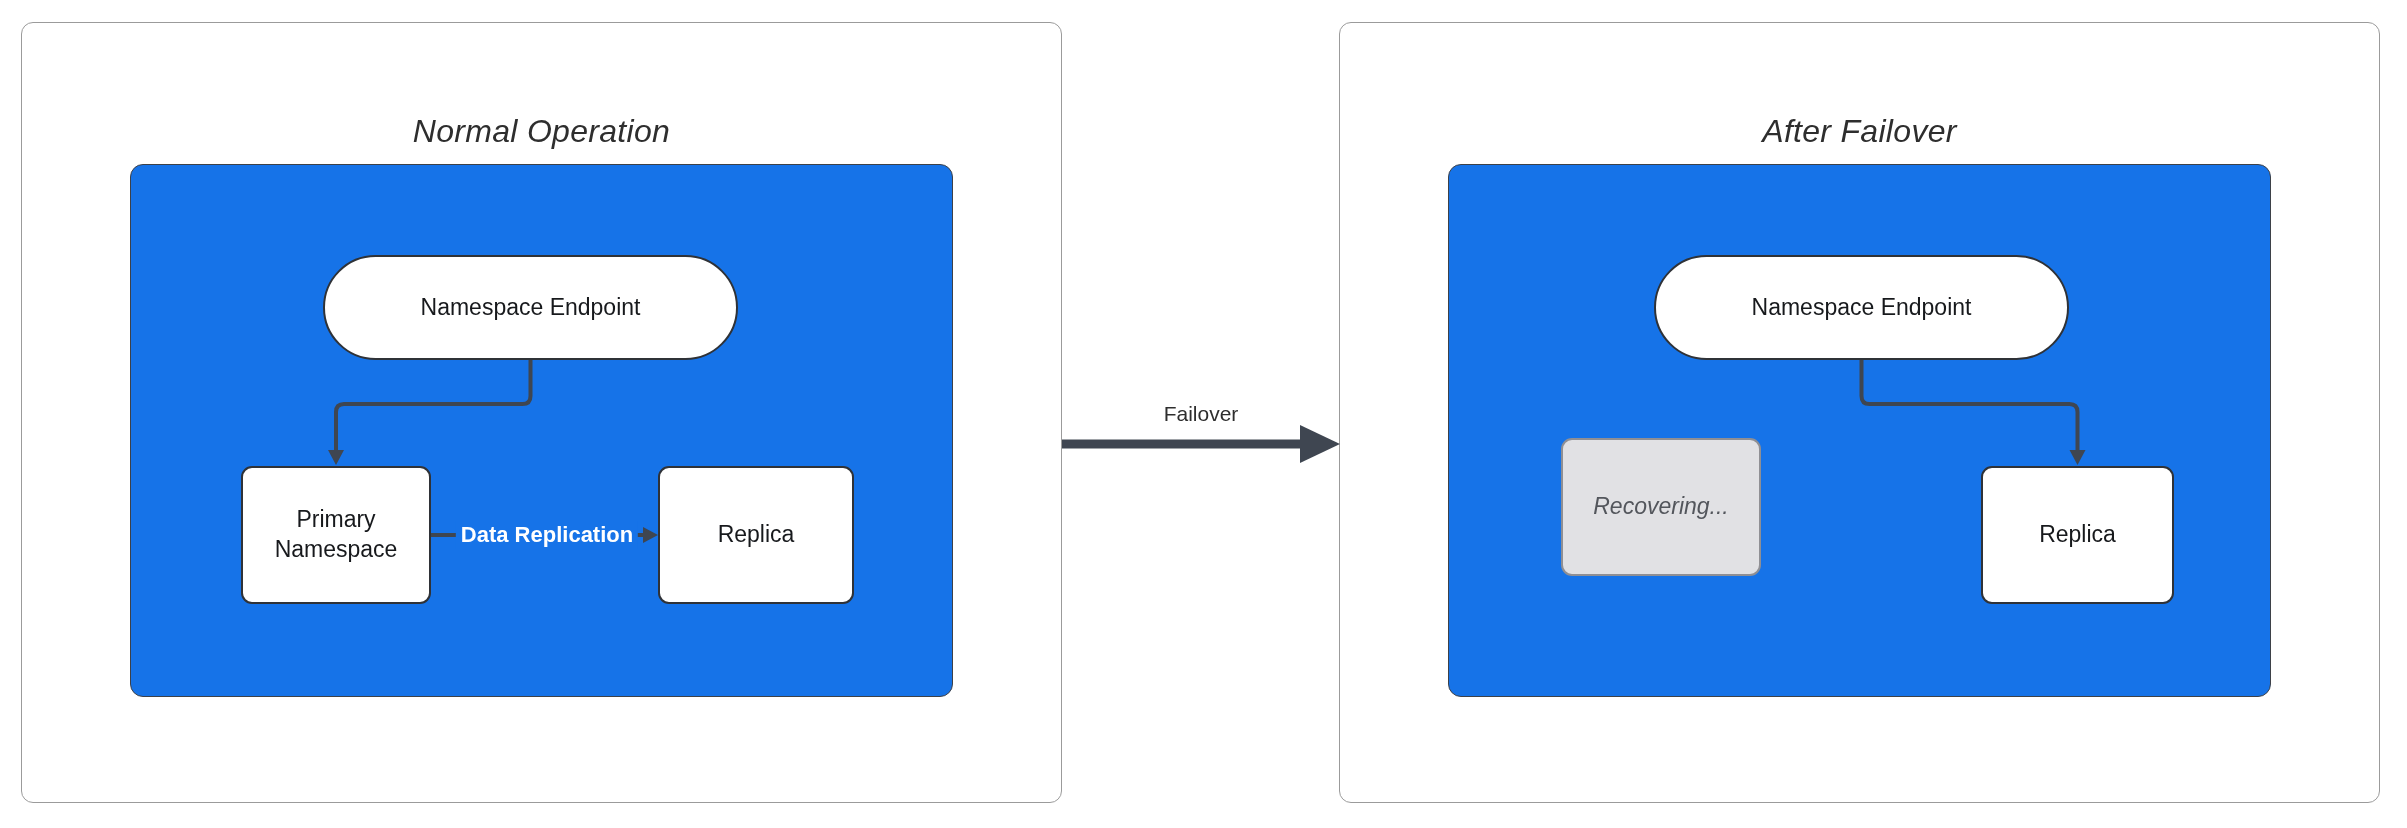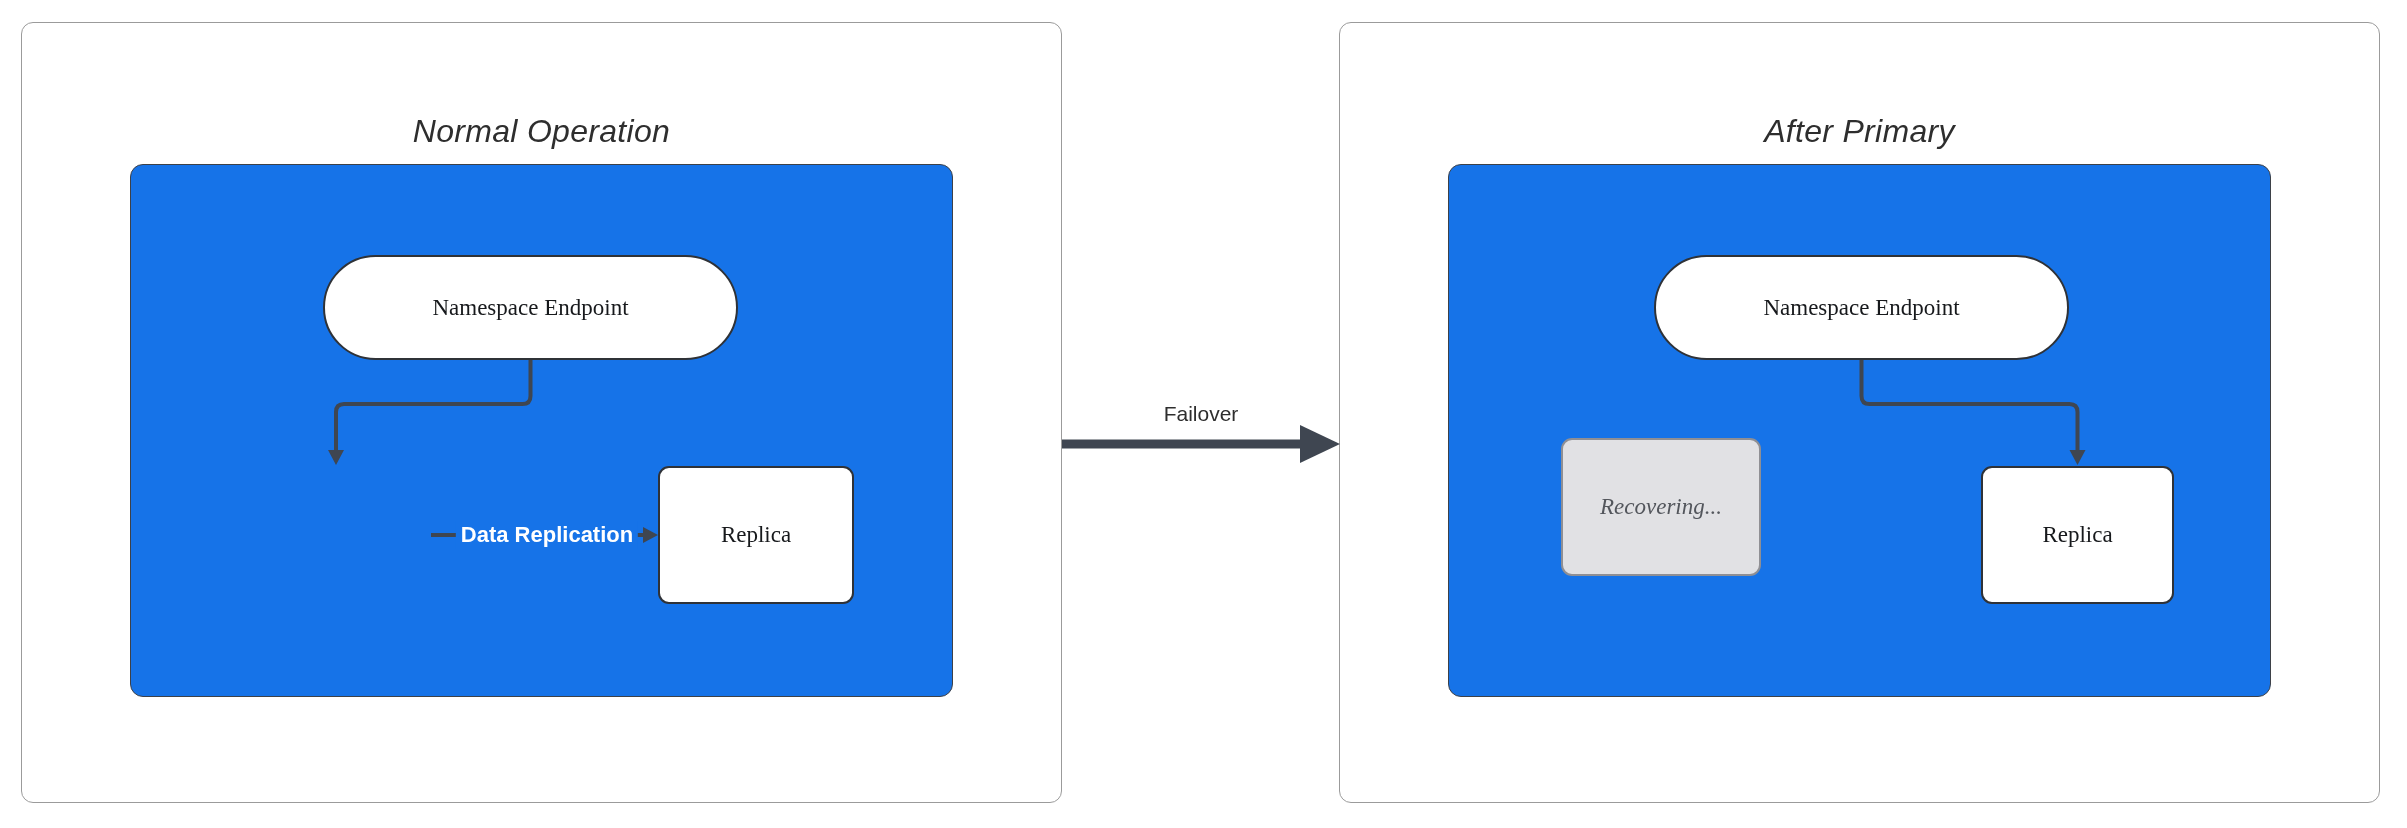--- a/index.html
+++ b/index.html
@@ -28,21 +28,21 @@
   .panel-title{position:absolute;top:90px;left:0;width:100%;text-align:center;
     font-size:32px;font-style:italic;color:var(--title-text);letter-spacing:.3px;}
 
   .container-box{position:absolute;background:var(--container-fill);
     border:1px solid var(--container-border);border-radius:13px;}
   .container-box.left{left:130px;top:164px;width:823px;height:533px;}
   .container-box.right{left:1448px;top:164px;width:823px;height:533px;}
 
   .node{position:absolute;display:flex;align-items:center;justify-content:center;
     text-align:center;background:var(--node-fill);border:2.5px solid var(--node-border);
-    color:var(--node-text);font-size:23px;line-height:1.3;font-family:Liberation Serif, serif;}
+    color:var(--node-text);font-size:23px;line-height:1.3;}
   .pill{border-radius:54px;}
   .rect{border-radius:11px;}
 
   .node.endpoint-left{left:323px;top:255px;width:415px;height:105px;}
   .node.endpoint-right{left:1654px;top:255px;width:415px;height:105px;}
   .node.primary{left:241px;top:466px;width:190px;height:138px;padding:0 10px;}
   .node.replica-left{left:658px;top:466px;width:196px;height:138px;}
   .node.recovering{left:1561px;top:438px;width:200px;height:138px;
     background:var(--recovering-fill);border:2px solid var(--recovering-border);
     color:var(--recovering-text);font-style:italic;}
@@ -62,40 +62,41 @@
 <body>
 
 <div class="stage">
 
   <div class="panel left">
     <div class="panel-title">Normal Operation</div>
   </div>
   <div class="container-box left"></div>
 
   <div class="panel right">
-    <div class="panel-title">After Primary</div>
+    <div class="panel-title">After Failover</div>
   </div>
   <div class="container-box right"></div>
 
   <svg class="edges" width="2407" height="828" viewBox="0 0 2407 828">
 
     <path class="edge-path" d="M530.5,360 L530.5,396 Q530.5,404 522.5,404 L344,404 Q336,404 336,412 L336,452"></path>
     <polygon class="edge-head" points="336,465 328,450 344,450"></polygon>
 
     <path class="edge-path" d="M431,535 L646,535"></path>
     <polygon class="edge-head" points="658,535 643,527 643,543"></polygon>
 
     <path class="edge-path" d="M1861.5,360 L1861.5,396 Q1861.5,404 1869.5,404 L2069.5,404 Q2077.5,404 2077.5,412 L2077.5,452"></path>
     <polygon class="edge-head" points="2077.5,465 2069.5,450 2085.5,450"></polygon>
 
     <path class="failover-line" d="M1062,444 L1303,444"></path>
     <polygon class="edge-head" points="1340,444 1300,425 1300,463"></polygon>
   </svg>
 
   <div class="node pill endpoint-left">Namespace Endpoint</div>
+  <div class="node rect primary">Primary Namespace</div>
   <div class="node rect replica-left">Replica</div>
   <div class="edge-label replication">Data Replication</div>
 
   <div class="node pill endpoint-right">Namespace Endpoint</div>
   <div class="node rect recovering">Recovering...</div>
   <div class="node rect replica-right">Replica</div>
 
   <div class="edge-label failover">Failover</div>
 
 </div>

